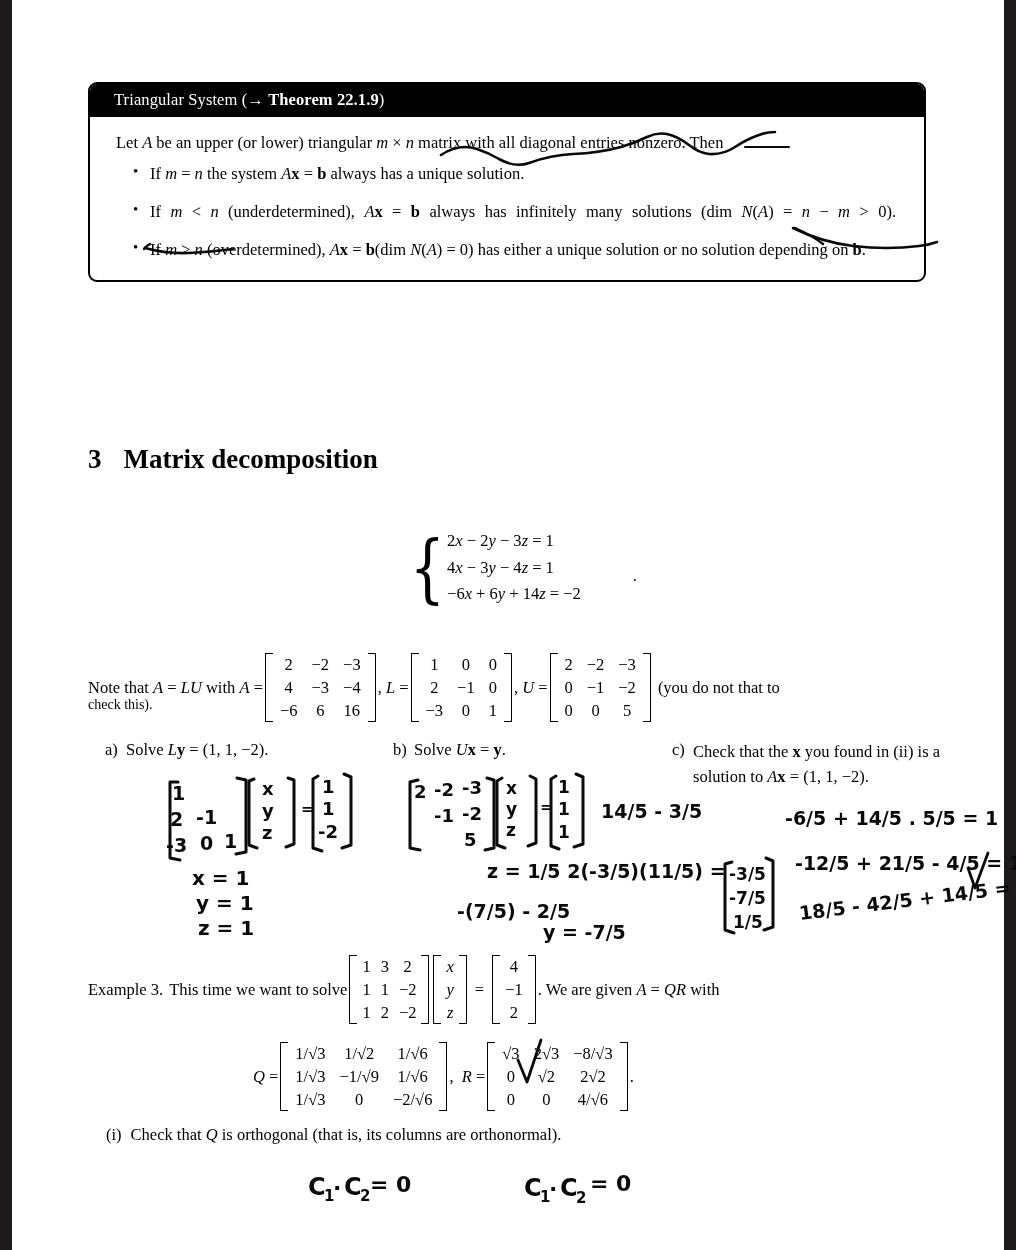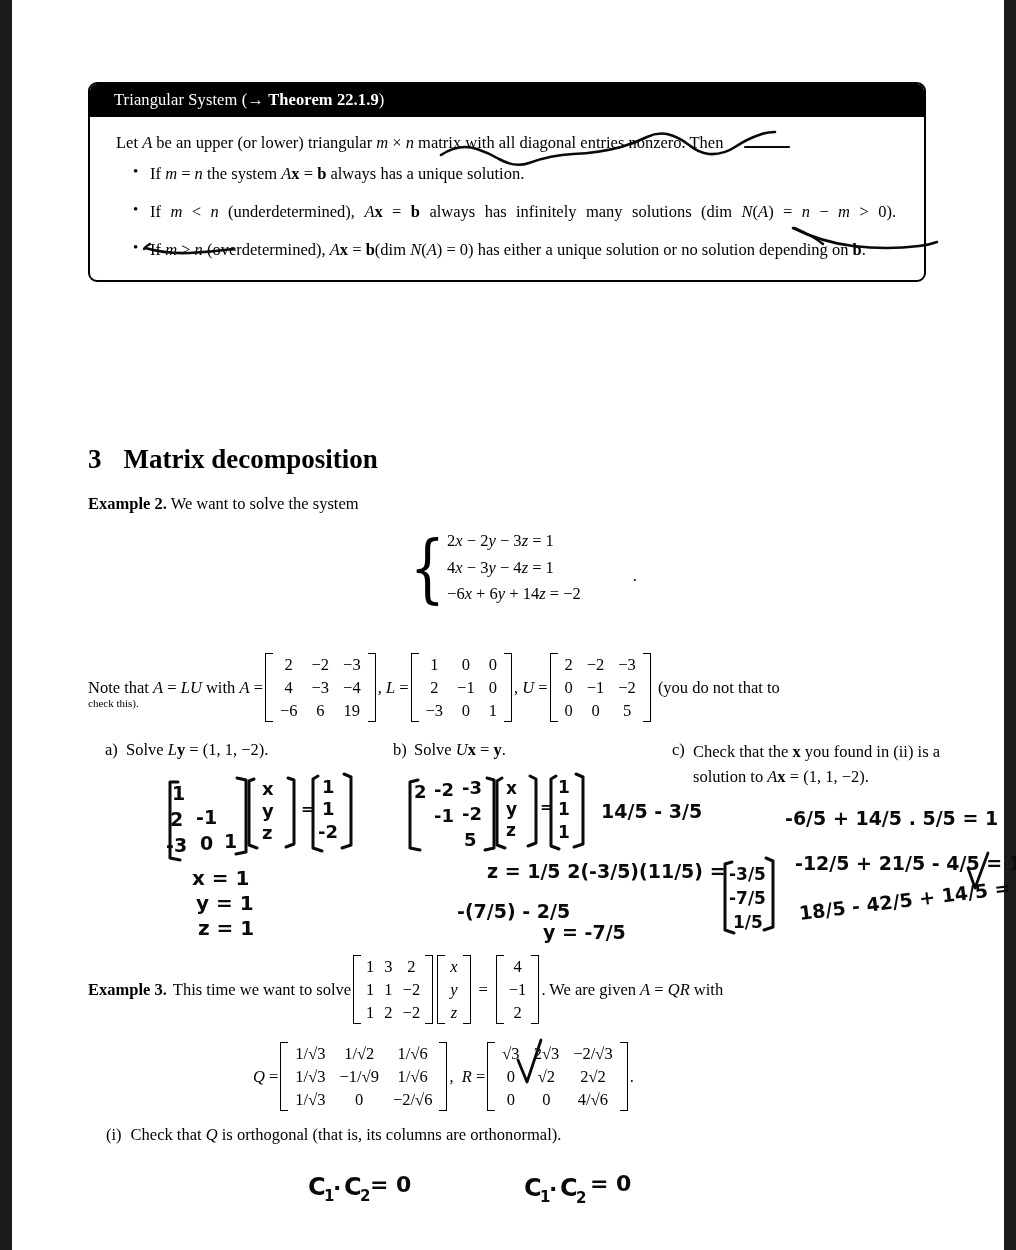--- a/index.html
+++ b/index.html
@@ -127,21 +127,21 @@
     display: flex;
     align-items: center;
     font-size: 16.5px;
     white-space: nowrap;
   }
   .lu-line .gap { display: inline-block; width: 5px; }
   .checkthis {
     position: absolute;
     left: 88px;
     top: 697px;
-    font-size: 11px;
+    font-size: 14px;
   }
 
   
   .mat {
     display: inline-flex;
     align-items: center;
     vertical-align: middle;
     margin: 0 2px;
   }
   .mat .bk {
@@ -181,21 +181,21 @@
   
   .ex3 {
     position: absolute;
     left: 88px;
     top: 955px;
     display: flex;
     align-items: center;
     font-size: 16.5px;
     white-space: nowrap;
   }
-  .ex3 b { font-weight: bold; text-align: center; }
+  .ex3 b { font-weight: normal; text-align: center; }
   .ex3 .gap { display: inline-block; width: 6px; }
 
   .qr-line {
     position: absolute;
     left: 253px;
     top: 1042px;
     display: flex;
     align-items: center;
     font-size: 16.5px;
     white-space: nowrap;
@@ -256,24 +256,20 @@
           If <i class="v">m</i> &gt; <i class="v">n</i> (overdetermined), <i class="v">A</i><span class="bf">x</span> = <span class="bf">b</span>(dim <i class="v">N</i>(<i class="v">A</i>) = 0) has either a unique solution or no solution depending on <span class="bf">b</span>.
         </li>
       </ul>
     </div>
   </div>
 
   <div class="sec-head">
     <span class="num">3</span><span>Matrix decomposition</span>
   </div>
 
-  <div class="ex2-intro">
-    <b>Example 2.</b>
-    <span>We want to solve the system</span>
-  </div>
 
   <div class="sys-wrap">
     <span class="brace">{</span>
     <div class="sys-lines">
       <div>2<i class="v">x</i> − 2<i class="v">y</i> − 3<i class="v">z</i> = 1</div>
       <div>4<i class="v">x</i> − 3<i class="v">y</i> − 4<i class="v">z</i> = 1</div>
       <div>−6<i class="v">x</i> + 6<i class="v">y</i> + 14<i class="v">z</i> = −2</div>
     </div>
     <span class="sys-dot">.</span>
   </div>
@@ -290,21 +286,21 @@
               <td>−3</td>
             </tr>
         <tr>
               <td>4</td>
               <td>−3</td>
               <td>−4</td>
             </tr>
         <tr>
               <td>−6</td>
               <td>6</td>
-              <td>19</td>
+              <td>16</td>
             </tr>
       </tbody>
         </table>
       <span class="bk bk-r"></span>
     </span>
     <span>, <i class="v">L</i> =</span>
     <span class="mat">
       <span class="bk bk-l"></span>
       <table>
         <tbody>
@@ -466,21 +462,21 @@
     </span>
     <span class="gap"></span>
     <span>, &nbsp;<i class="v">R</i> =</span>
     <span class="mat">
       <span class="bk bk-l"></span>
       <table>
         <tbody>
             <tr>
               <td>√3</td>
               <td>2√3</td>
-              <td>−2/√3</td>
+              <td>−8/√3</td>
             </tr>
         <tr>
               <td>0</td>
               <td>√2</td>
               <td>2√2</td>
             </tr>
         <tr>
               <td>0</td>
               <td>0</td>
               <td>4/√6</td>

